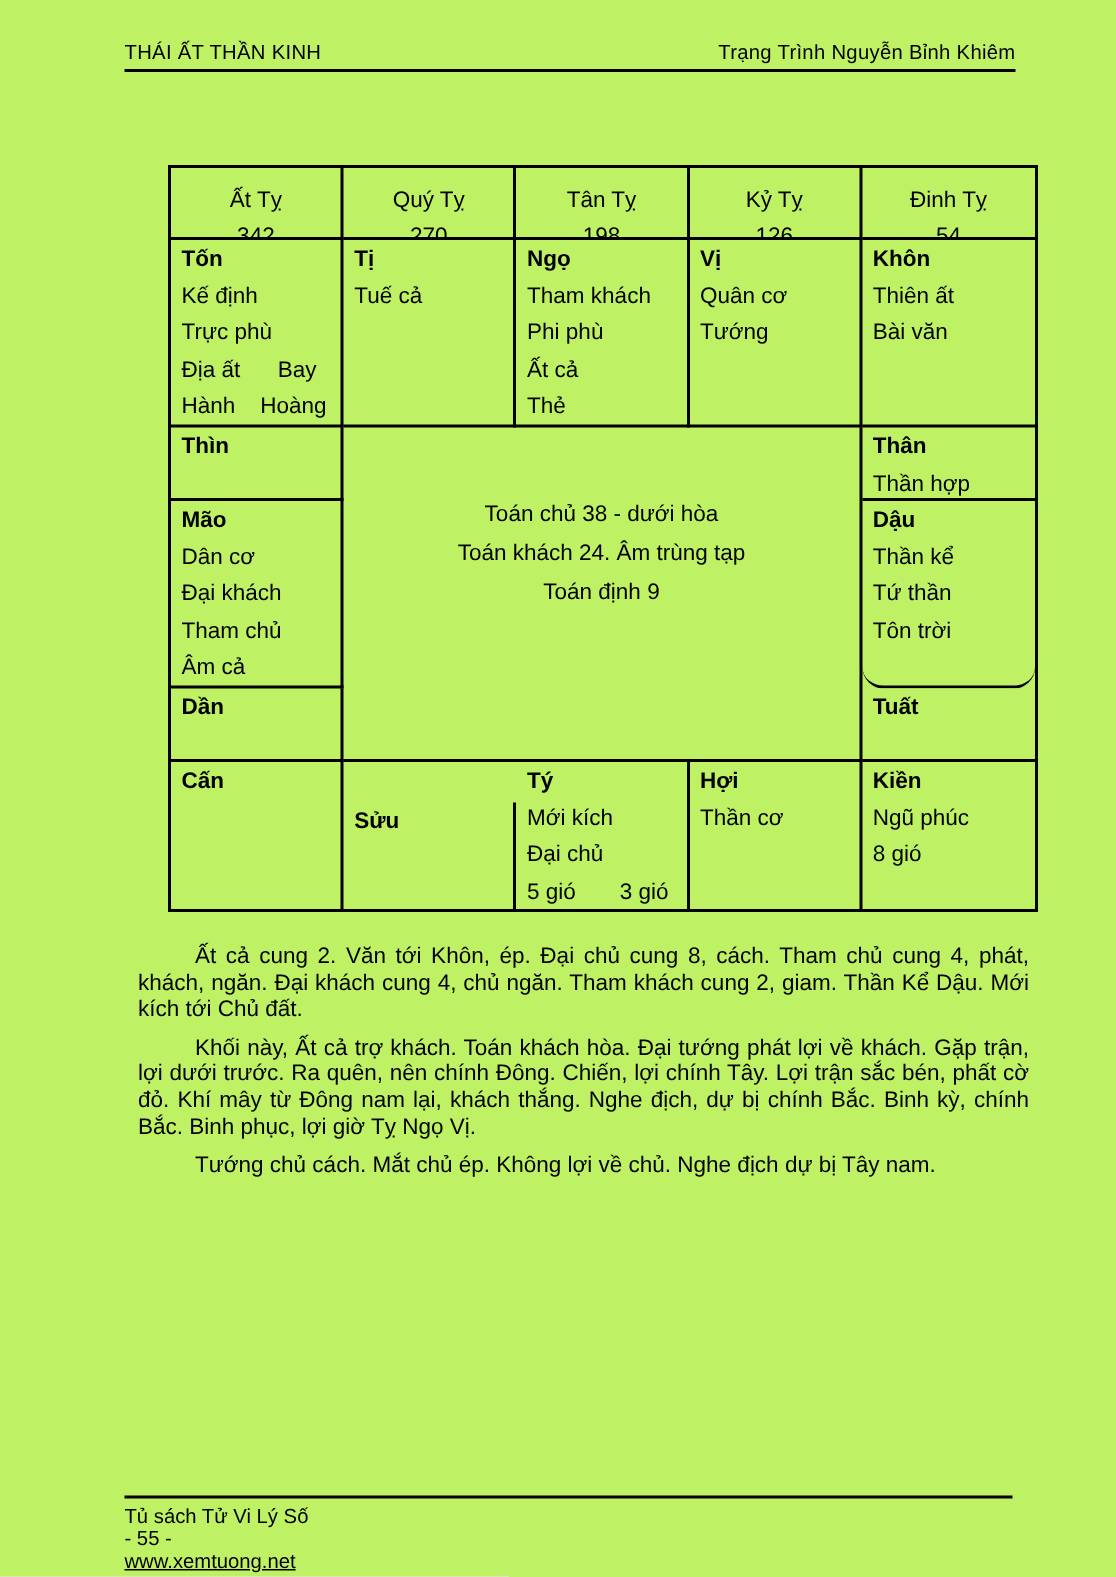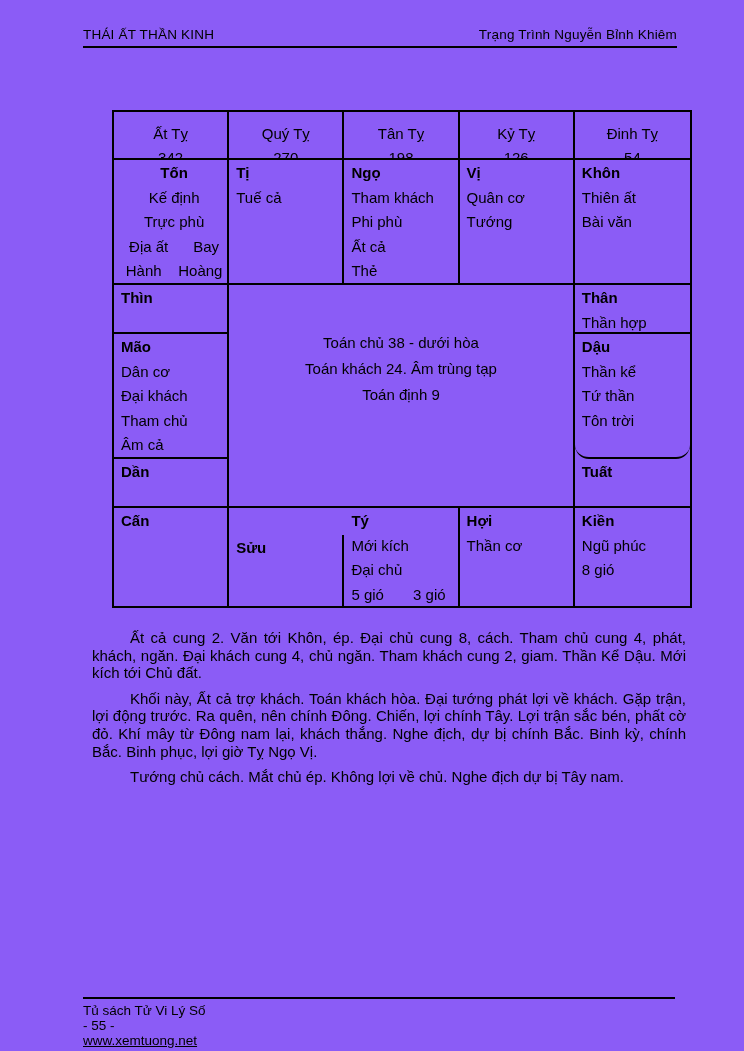--- a/index.html
+++ b/index.html
@@ -1,20 +1,20 @@
 <!DOCTYPE html>
 <html><head>
 <meta charset="utf-8">
 <style>
   html,body{margin:0;padding:0;background:#e8e8e8;}
   .page{
     position:relative;
     width:744px;height:1051px;
     margin:0 auto;
-    background:#8b5cf6;
+    background:#bef264;
     font-family:"Liberation Sans", sans-serif;
     color:#000;
     overflow:hidden;
   }
   
   .running-header{
     position:absolute;left:83px;top:27px;width:594px;
     display:flex;justify-content:space-between;
     font-size:13.5px;letter-spacing:.2px;
   }
@@ -105,21 +105,21 @@
         <div>198</div>
       </div>
       <div class="cell hdr-cell" style="grid-area: 1 / 4;">
         <div>Kỷ Tỵ</div>
         <div>126</div>
       </div>
       <div class="cell hdr-cell no-r" style="grid-area: 1 / 5;">
         <div>Đinh Tỵ</div>
         <div>54</div>
       </div>
-      <div class="cell" style="grid-area: 2 / 1; text-align: center;">
+      <div class="cell" style="grid-area: 2 / 1;">
         <div class="cell-title">Tốn</div>
         <div class="cell-line">Kế định</div>
         <div class="cell-line">Trực phù</div>
         <div class="cell-line">Địa ất      Bay</div>
         <div class="cell-line">Hành    Hoàng</div>
       </div>
       <div class="cell" style="grid-area: 2 / 3;">
         <div class="cell-title">Ngọ</div>
         <div class="cell-line">Tham khách</div>
         <div class="cell-line">Phi phù</div>
@@ -184,21 +184,21 @@
       </div>
       <div class="cell no-r no-b" style="grid-area: 6 / 5;">
         <div class="cell-title">Kiền</div>
         <div class="cell-line">Ngũ phúc</div>
         <div class="cell-line">8 gió</div>
       </div>
     </div>
 
   <div class="body-text">
     <p>Ất cả cung 2. Văn tới Khôn, ép. Đại chủ cung 8, cách. Tham chủ cung 4, phát, khách, ngăn. Đại khách cung 4, chủ ngăn. Tham khách cung 2, giam. Thần Kể Dậu. Mới kích tới Chủ đất.</p>
-    <p>Khối này, Ất cả trợ khách. Toán khách hòa. Đại tướng phát lợi về khách. Gặp trận, lợi động trước. Ra quên, nên chính Đông. Chiến, lợi chính Tây. Lợi trận sắc bén, phất cờ đỏ. Khí mây từ Đông nam lại, khách thắng. Nghe địch, dự bị chính Bắc. Binh kỳ, chính Bắc. Binh phục, lợi giờ Tỵ Ngọ Vị.</p>
+    <p>Khối này, Ất cả trợ khách. Toán khách hòa. Đại tướng phát lợi về khách. Gặp trận, lợi dưới trước. Ra quên, nên chính Đông. Chiến, lợi chính Tây. Lợi trận sắc bén, phất cờ đỏ. Khí mây từ Đông nam lại, khách thắng. Nghe địch, dự bị chính Bắc. Binh kỳ, chính Bắc. Binh phục, lợi giờ Tỵ Ngọ Vị.</p>
     <p>Tướng chủ cách. Mắt chủ ép. Không lợi về chủ. Nghe địch dự bị Tây nam.</p>
   </div>
 
   <div class="footer-rule"></div>
   <div class="running-footer">
     <span class="f-left">Tủ sách Tử Vi Lý Số</span>
     <span class="f-center">- 55 -</span>
     <span class="f-right">
       <a>www.xemtuong.net</a>
     </span>

